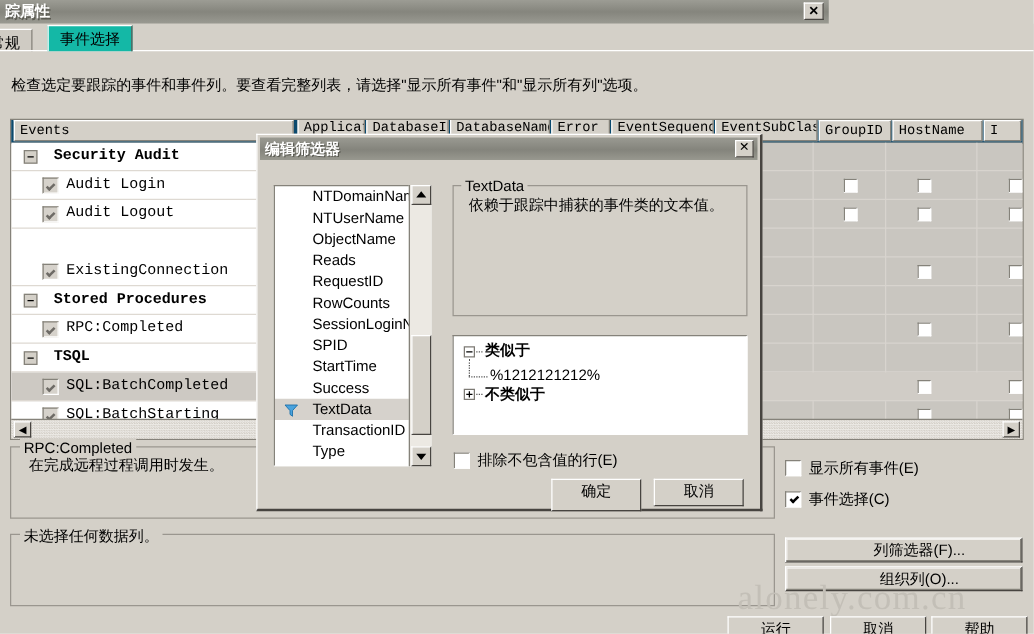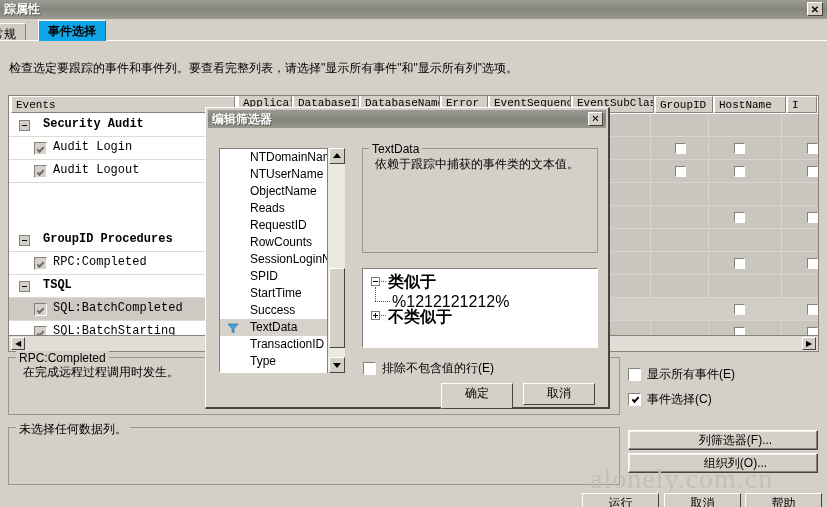--- a/index.html
+++ b/index.html
@@ -1,45 +1,45 @@
 <!DOCTYPE html>
 <html><head>
 <meta charset="utf-8">
 <style>
   html,body{margin:0;padding:0;background:#fff;}
   body{width:827px;height:507px;overflow:hidden;font-family:"Liberation Sans","DejaVu Sans",sans-serif;font-size:12px;color:#000;}
   #app{position:relative;width:827px;height:507px;background:#d4d0c8;overflow:hidden;}
 
   
-  .titlebar{position:absolute;left:0;top:0;width:827px;height:19px;
+  .titlebar{position:absolute;left:0;top:0;width:663px;height:19px;
     background:linear-gradient(to bottom,#9c9c94 0%,#85857d 50%,#9a9a92 100%);
     border-bottom:1px solid #b5b2ab;font-family:Liberation Serif, serif;}
   .titlebar .ttl{position:absolute;left:4px;top:1px;font-weight:bold;font-size:12px;color:#fff;
     text-shadow:1px 1px 0 #5a5a52;letter-spacing:0px;}
   .sysbtn{position:absolute;top:2px;width:16px;height:14px;background:#d4d0c8;
     border-top:1px solid #fff;border-left:1px solid #fff;border-right:1px solid #474440;border-bottom:1px solid #474440;
     font-size:10px;font-weight:bold;line-height:13px;text-align:center;color:#000;box-sizing:border-box;}
   .sysbtn.close{right:4px;}
 
   
   .tabstrip{position:absolute;left:0;top:19px;width:827px;height:22px;background:#d4d0c8;}
   .tabstrip:after{content:"";position:absolute;left:0;bottom:0;width:827px;height:1px;background:#fff;}
   .tab{position:absolute;top:2px;height:20px;box-sizing:border-box;padding:2px 9px 0 9px;
     background:#d4d0c8;border-top:1px solid #fff;border-left:1px solid #fff;border-right:1px solid #85827a;
     font-size:12px;color:#000;}
   .tab.inactive{top:4px;height:18px;background:#cfcbc3;}
-  .tab.active{top:1px;height:21px;z-index:3;border-right:1px solid #5c5953;font-weight:bold;background:#0ea5e9;text-align:right;}
+  .tab.active{top:1px;height:21px;z-index:3;border-right:1px solid #5c5953;font-weight:normal;background:#14b8a6;text-align:right;}
 
   
   .pagedesc{position:absolute;left:9px;top:60px;width:800px;font-size:12px;color:#000;}
 
   
   .grid{position:absolute;left:8px;top:95px;width:811px;height:257px;
     background:#d4d0c8;border:1px solid #85827a;box-sizing:border-box;}
-  .gridhdr{position:absolute;left:0;top:0;height:18px;width:100%;background:#ffffff;
+  .gridhdr{position:absolute;left:0;top:0;height:18px;width:100%;background:#0c4a6e;
     border-bottom:1px solid #85827a;overflow:hidden;}
   .hcell{position:absolute;top:0;height:17px;box-sizing:border-box;background:#d4d0c8;
     border-top:1px solid #fff;border-left:1px solid #fff;border-right:1px solid #85827a;border-bottom:1px solid #85827a;
     font-family:"Liberation Mono","DejaVu Sans Mono",monospace;font-size:11px;line-height:16px;padding-left:4px;
     white-space:nowrap;overflow:hidden;color:#000;}
   .hcell.clip{top:-4px;height:21px;line-height:20px;}
 
   .gridbody{position:absolute;left:0;top:18px;width:100%;height:222px;overflow:hidden;}
   .lpane{position:absolute;left:0;top:0;width:225px;height:222px;background:#fff;
     border-right:1px solid #85827a;box-sizing:border-box;}
@@ -119,21 +119,21 @@
     border-top:1px solid #fff;border-left:1px solid #fff;border-right:1px solid #474440;border-bottom:1px solid #474440;}
   .lbsb .thumb{position:absolute;left:1px;top:120px;width:16px;height:80px;background:#d4d0c8;box-sizing:border-box;
     border-top:1px solid #fff;border-left:1px solid #fff;border-right:1px solid #474440;border-bottom:1px solid #474440;}
 
   .dgbox{position:absolute;border:1px solid #9a968f;box-sizing:border-box;}
   .dgbox > .cap{position:absolute;left:6px;top:-7px;background:#d4d0c8;padding:0 3px;font-size:12px;}
   .dgbox > .txt{position:absolute;left:12px;top:7px;font-size:12px;}
 
   .tree{position:absolute;left:156px;top:160px;width:236px;height:80px;background:#fff;box-sizing:border-box;
     border-top:1px solid #85827a;border-left:1px solid #85827a;border-right:1px solid #fff;border-bottom:1px solid #fff;}
-  .tnode{position:absolute;font-size:16px;white-space:nowrap;}
+  .tnode{position:absolute;font-size:12px;white-space:nowrap;}
   .tbox{position:absolute;width:9px;height:9px;background:#fff;border:1px solid #7d7a74;box-sizing:border-box;}
   .tbox:before{content:"";position:absolute;left:1px;top:3px;width:5px;height:1px;background:#000;}
   .tbox.plus:after{content:"";position:absolute;left:3px;top:1px;width:1px;height:5px;background:#000;}
   .tdash{position:absolute;height:1px;border-top:1px dotted #555;}
   .tvert{position:absolute;width:1px;border-left:1px dotted #555;}
 </style>
 </head>
 <body>
 
 <div id="app">
@@ -170,23 +170,27 @@
             <div class="grouplbl">Security Audit</div>
           </div>
           <div class="row" style="top: 23px;">
             <div class="evtchk"></div>
             <div class="evtlbl">Audit Login</div>
           </div>
           <div class="row" style="top: 46px;">
             <div class="evtchk"></div>
             <div class="evtlbl">Audit Logout</div>
           </div>
+          <div class="row" style="top: 92px;">
+            <div class="evtchk"></div>
+            <div class="evtlbl">ExistingConnection</div>
+          </div>
           <div class="row" style="top: 115px;">
             <div class="expander"></div>
-            <div class="grouplbl">GroupID Procedures</div>
+            <div class="grouplbl">Stored Procedures</div>
           </div>
           <div class="row" style="top: 138px;">
             <div class="evtchk"></div>
             <div class="evtlbl">RPC:Completed</div>
           </div>
           <div class="row" style="top: 161px;">
             <div class="expander"></div>
             <div class="grouplbl">TSQL</div>
           </div>
           <div class="row sel" style="top: 184px;">

